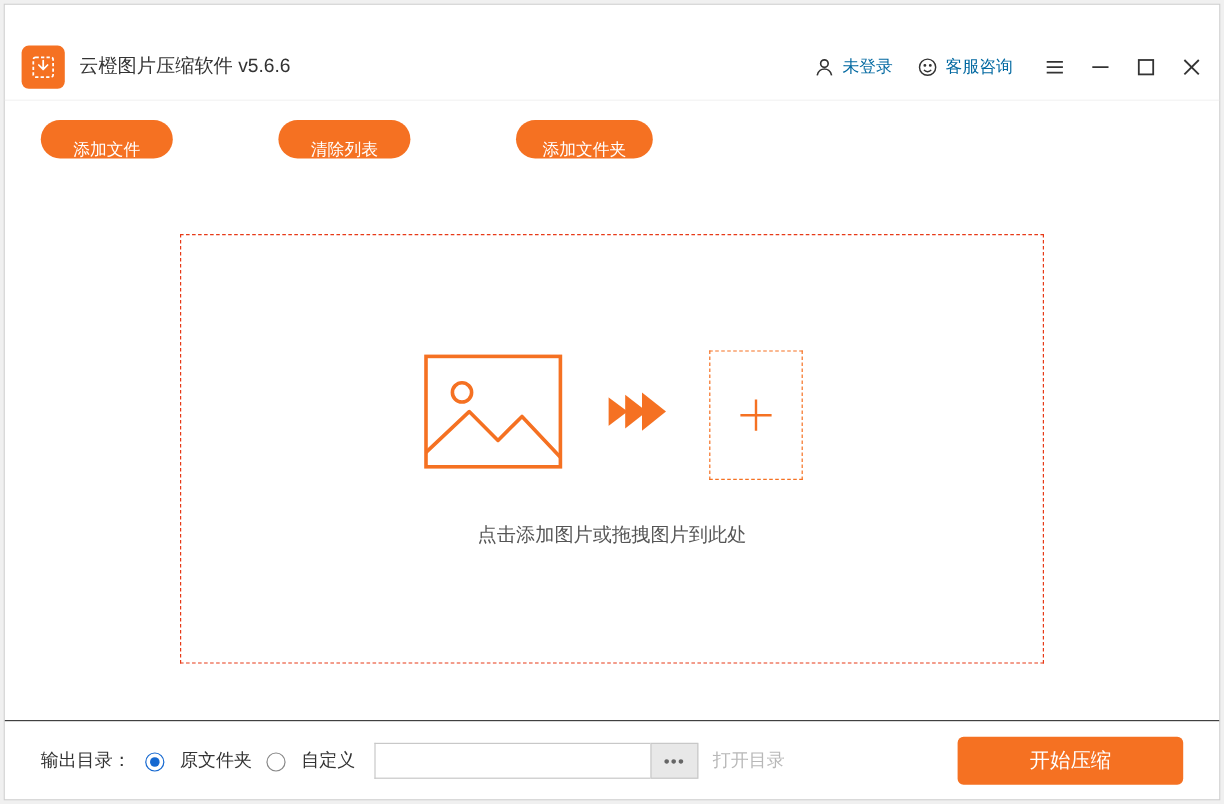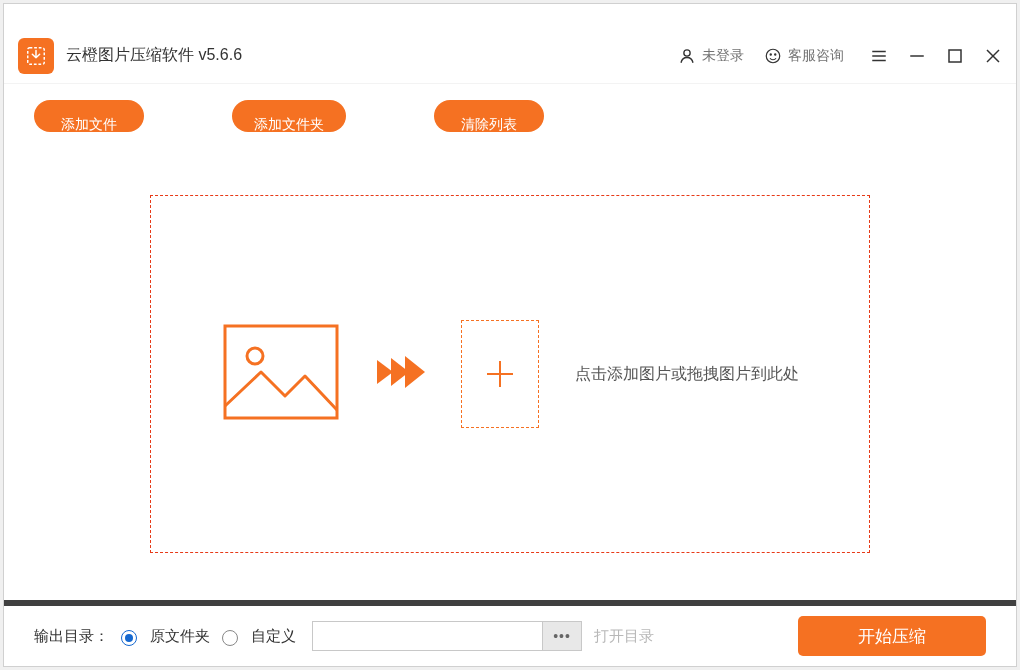--- a/index.html
+++ b/index.html
@@ -41,21 +41,21 @@
   .app-icon svg { width: 22px; height: 22px; }
   .app-title {
     font-size: 16px;
     color: #333;
     flex: 1;
   }
   .titlebar-right {
     display: flex;
     align-items: center;
     gap: 20px;
-    color: #737373;
+    color: #0369a1;
     font-size: 14px;
   }
   .titlebar-link {
     display: flex;
     align-items: center;
     gap: 6px;
     cursor: pointer;
   }
   .titlebar-link svg { width: 18px; height: 18px; }
   .titlebar-icons {
@@ -97,21 +97,21 @@
     display: flex;
     align-items: center;
     justify-content: center;
     padding: 10px 30px 0 30px;
   }
   .dropzone {
     width: 720px;
     height: 358px;
     border: 1px dashed #e73a18;
     display: flex;
-    flex-direction: row;
+    flex-direction: column;
     align-items: center;
     justify-content: center;
     gap: 36px;
     cursor: pointer;
   }
   .drop-graphic {
     display: flex;
     align-items: center;
     gap: 36px;
   }
@@ -126,21 +126,21 @@
     justify-content: center;
   }
   .plus-box svg { width: 30px; height: 30px; }
   .drop-hint {
     font-size: 16px;
     color: #555;
   }
 
   .footer {
     height: 66px;
-    border-top: 6px solid #404040;
+    border-top: 1px solid #404040;
     display: flex;
     align-items: center;
     padding: 0 30px;
     gap: 12px;
   }
   .footer-label {
     font-size: 15px;
     color: #333;
   }
   .radio-wrap {
@@ -270,22 +270,22 @@
             <line x1="4" y1="4" x2="20" y2="20"></line>
             <line x1="20" y1="4" x2="4" y2="20"></line>
           </svg>
         </div>
       </div>
     </div>
   </div>
 
   <div class="toolbar">
     <button class="pill-btn">添加文件</button>
+    <button class="pill-btn">清除列表</button>
     <button class="pill-btn">添加文件夹</button>
-    <button class="pill-btn">清除列表</button>
   </div>
 
   <div class="main-area">
     <div class="dropzone">
       <div class="drop-graphic">
         <span class="photo-icon">
           <svg viewBox="0 0 120 100" fill="none" stroke="#f57122" stroke-width="3">
             <rect x="4" y="4" width="112" height="92"></rect>
             <circle cx="34" cy="34" r="8"></circle>
             <polyline points="4,84 40,50 64,74 84,54 116,88" stroke-linejoin="round"></polyline>

